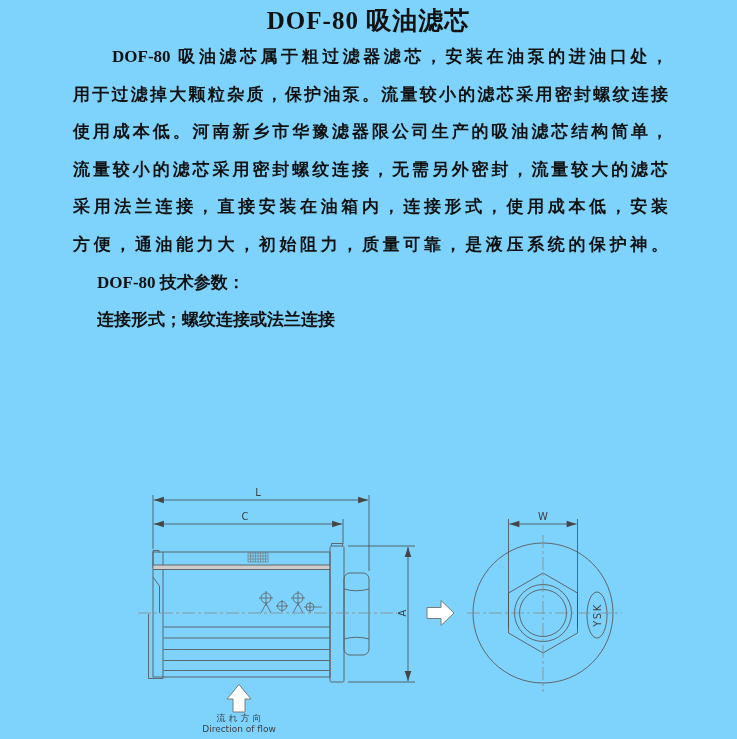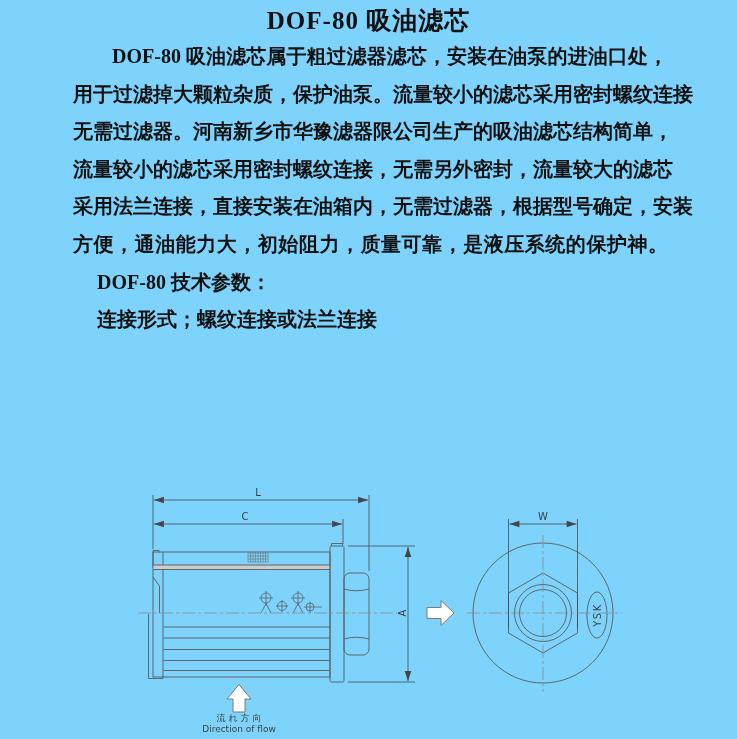--- a/index.html
+++ b/index.html
@@ -15,21 +15,21 @@
   .doc-title {
     margin: 5px 0 2px 0;
     font-size: 25px;
     line-height: 31px;
     font-weight: bold;
     text-align: center;
     letter-spacing: 1px;
   }
   .text-block {
     padding: 0 69px 0 73px;
-    font-size: 20px;
+    font-size: 17px;
     line-height: 37.6px;
     font-weight: bold;
   }
   .para-line {
     text-align: justify;
     text-align-last: justify;
     white-space: nowrap;
   }
   .para-line.indent { text-indent: 39px; }
   .spec-line { text-align: left; white-space: nowrap; margin-left: 24px; }
@@ -50,23 +50,23 @@
 </head>
 <body>
 
 <div class="page">
 
   <h1 class="doc-title">DOF-80 吸油滤芯</h1>
 
   <div class="text-block">
     <div class="para-line indent">DOF-80 吸油滤芯属于粗过滤器滤芯，安装在油泵的进油口处，</div>
     <div class="para-line">用于过滤掉大颗粒杂质，保护油泵。流量较小的滤芯采用密封螺纹连接</div>
-    <div class="para-line">无需过滤器。河南新乡市华豫滤器限公司生产的吸油滤芯结构简单，</div>
+    <div class="para-line">使用成本低。河南新乡市华豫滤器限公司生产的吸油滤芯结构简单，</div>
     <div class="para-line">流量较小的滤芯采用密封螺纹连接，无需另外密封，流量较大的滤芯</div>
-    <div class="para-line">采用法兰连接，直接安装在油箱内，无需过滤器，根据型号确定，安装</div>
+    <div class="para-line">采用法兰连接，直接安装在油箱内，连接形式，使用成本低，安装</div>
     <div class="para-line">方便，通油能力大，初始阻力，质量可靠，是液压系统的保护神。</div>
     <div class="spec-line">DOF-80 技术参数：</div>
     <div class="spec-line">连接形式；螺纹连接或法兰连接</div>
   </div>
 
   <div class="drawing">
     <svg width="737" height="259" viewBox="0 480 737 259" xmlns="http://www.w3.org/2000/svg">
       <defs>
         <marker id="arrow" viewBox="0 0 10 8" refX="9.5" refY="4" markerWidth="11" markerHeight="9" orient="auto-start-reverse" markerUnits="userSpaceOnUse">
           <path d="M0.5,1 L9.5,4 L0.5,7 Z" fill="#454545"></path>

